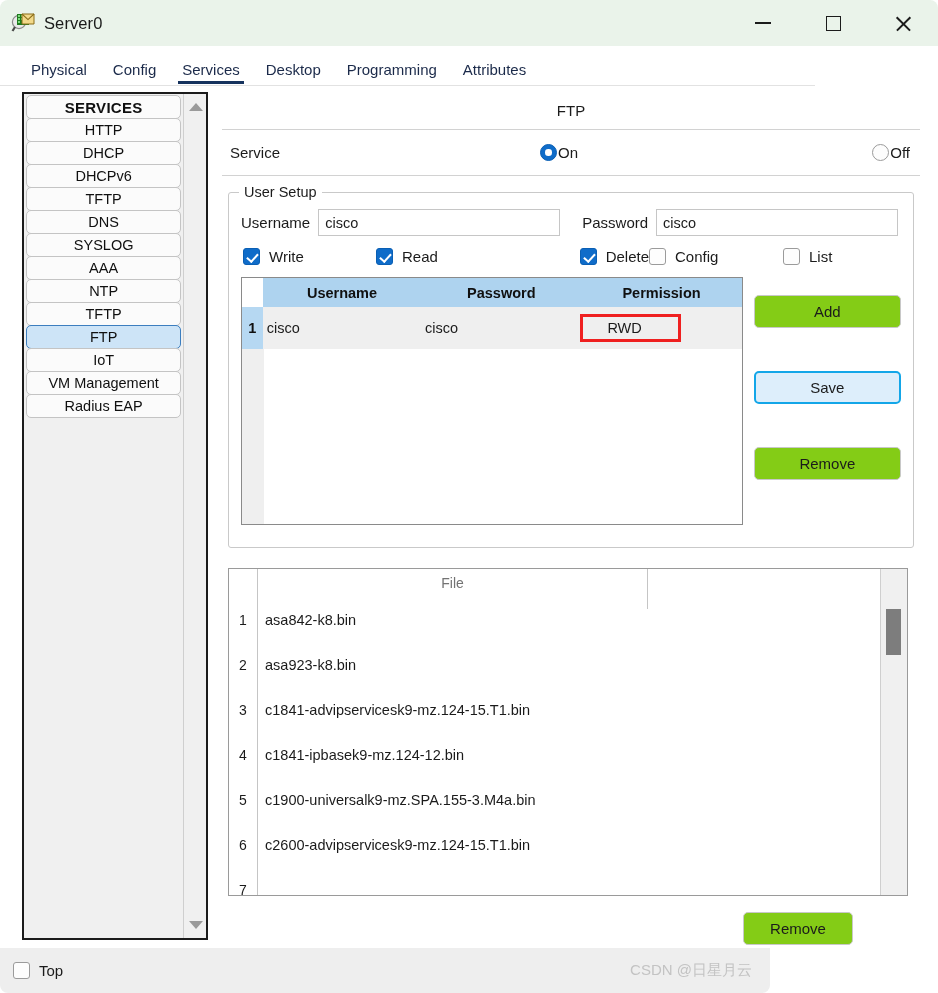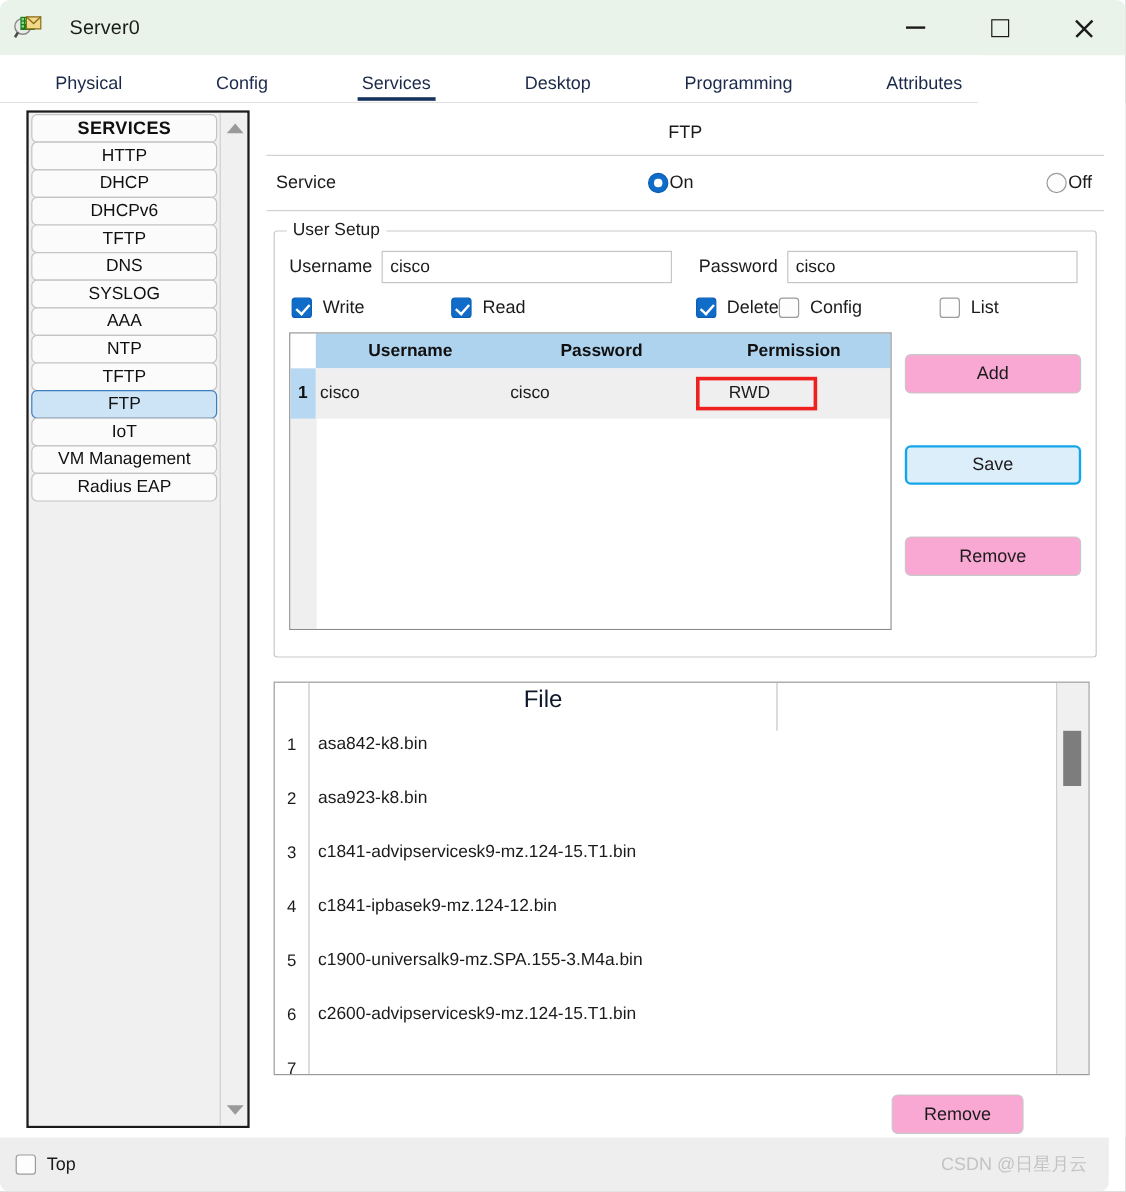--- a/index.html
+++ b/index.html
@@ -16,21 +16,21 @@
     background: #ffffff;
   }
 
   
   .titlebar {
     position: absolute; left: 0; top: 0;
     width: 938px; height: 46px;
     background: #eaf3ea;
     border-top-left-radius: 8px;
     border-top-right-radius: 8px;
-    display: flex; align-items: center; gap: 14px;
+    display: flex; align-items: center;
   }
   .title-icon {
     width: 26px; height: 26px;
     margin-left: 10px; margin-right: 8px;
     position: relative; flex: none;
   }
   .title-text {
     font-size: 16.5px;
     color: #1b1b1b;
     letter-spacing: .1px;
@@ -60,23 +60,22 @@
   }
   .win-btn .x-close::before { transform: rotate(45deg); }
   .win-btn .x-close::after  { transform: rotate(-45deg); }
 
   
   .tabstrip {
     position: absolute; left: 0; top: 46px;
     width: 815px; height: 40px;
     background: #ffffff;
     display: flex; align-items: flex-end;
-    padding-left: 33px;
+    padding-left: 18px;
     border-bottom: 1px solid #e2e2e2;
-    justify-content: space-between;
   }
   .tab {
     font-size: 15px;
     color: #1b2a4a;
     padding: 0 13px 7px 13px;
     position: relative;
     white-space: nowrap;
   }
   .tab.active::after {
     content: "";
@@ -327,21 +326,21 @@
 
   .side-btns {
     width: 167px;
     padding-left: 11px;
     display: flex; flex-direction: column;
   }
   .btn {
     height: 33px;
     border: 1px solid #c8c8c8;
     border-radius: 5px;
-    background: #f9a8d4;
+    background: #84cc16;
     font-size: 15px; color: #1b1b1b;
     display: flex; align-items: center; justify-content: center;
     font-family: "Liberation Sans", sans-serif;
   }
   .btn.add    { margin-top: 18px; }
   .btn.save   { margin-top: 43px; background: #ddeefb; border: 2px solid #13a6e8; }
   .btn.remove { margin-top: 43px; }
 
   
   .file-panel {
@@ -362,21 +361,21 @@
   }
   .file-head {
     height: 28px;
     display: flex; align-items: center;
     position: relative;
   }
   .file-head-label {
     position: absolute;
     left: 0; right: 233px;
     text-align: center;
-    font-size: 20px; color: #0f172a;
+    font-size: 14px; color: #737373;
   }
   .file-head-sep {
     position: absolute;
     right: 232px; top: 0; bottom: -12px;
     width: 1px; background: #c5c5c5;
   }
   .file-scroll {
     width: 27px; height: 100%;
     background: #f0f0f0;
     border-left: 1px solid #cfcfcf;
@@ -402,21 +401,21 @@
   .f-clip { overflow: hidden; }
 
   .file-remove {
     position: absolute; left: 521px; top: 820px;
     width: 110px; height: 33px;
   }
 
   
   .bottombar {
     position: absolute; left: 0; top: 948px;
-    width: 924px; height: 45px;
+    width: 770px; height: 45px;
     background: #eeeeee;
     border-bottom-left-radius: 8px;
     border-bottom-right-radius: 8px;
     display: flex; align-items: center;
   }
   .top-chk-wrap {
     display: flex; align-items: center; gap: 9px;
     margin-left: 13px;
   }
   .top-chk {

